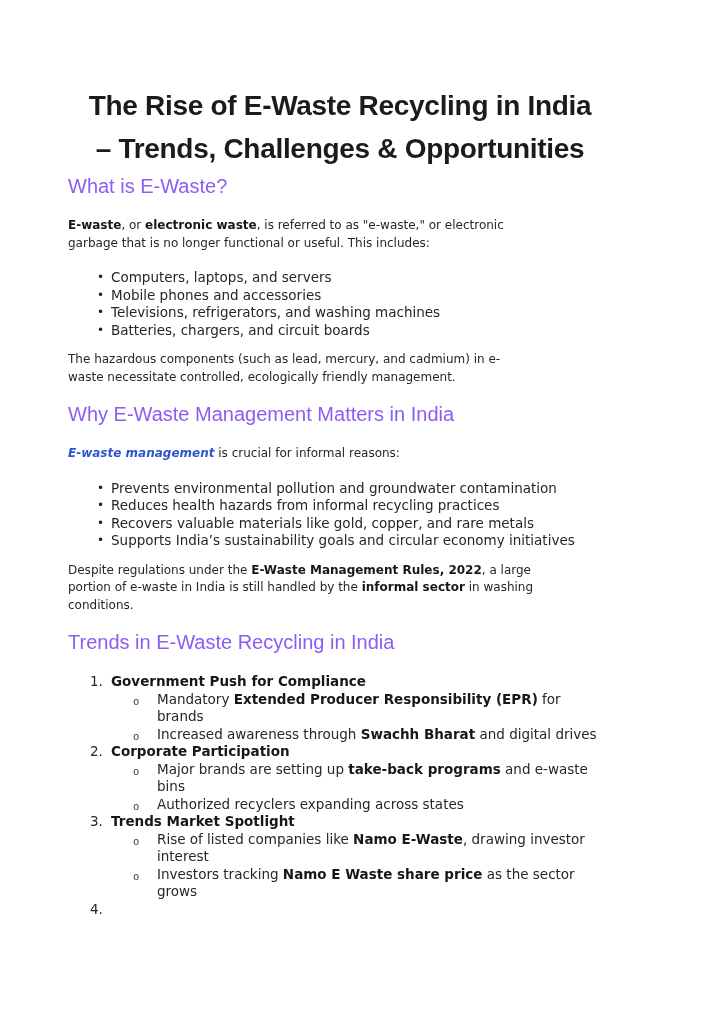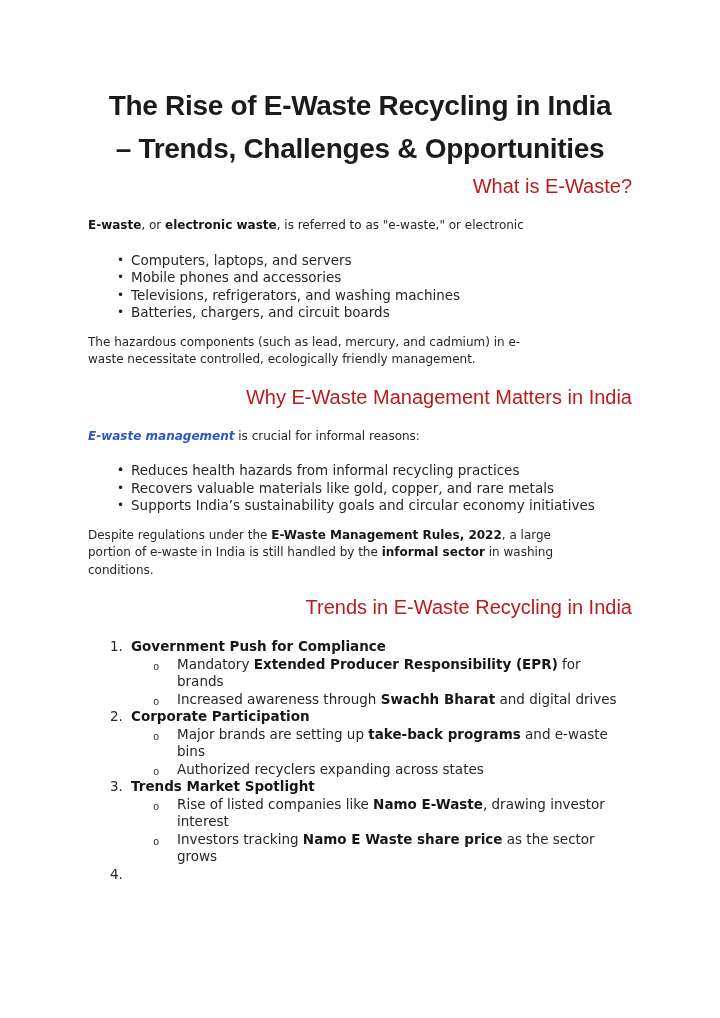--- a/index.html
+++ b/index.html
@@ -2,42 +2,41 @@
 <html><head>
 <meta charset="utf-8">
 <style>
   html, body { margin: 0; padding: 0; background: #ffffff; }
   body {
     width: 720px; height: 1018px; overflow: hidden;
     font-family: "DejaVu Sans", sans-serif;
     color: #26262a;
     -webkit-font-smoothing: antialiased;
   }
-  .page { width: 544px; padding: 84px 88px 0 88px; }
+  .page { width: 544px; padding: 84px 88px 0 68px; }
 
   .doc-title {
     font-family: "Liberation Sans", sans-serif;
     font-weight: bold;
     font-size: 28px;
     line-height: 43px;
     text-align: center;
     color: #1b1b1d;
     letter-spacing: -0.3px;
     margin: 0 0 5px 0;
   }
   .doc-title .line { display: block; }
 
   .sec-h {
     font-family: "Liberation Sans", sans-serif;
     font-weight: 400;
     font-size: 20px;
     line-height: 23px;
-    color: #b91c1c;
+    color: #8b5cf6;
     margin: 0 0 19px 0;
-    text-align: right;
   }
 
   .body-p {
     font-size: 12px;
     line-height: 17.5px;
     margin: 0 0 17px 0;
   }
 
   .b { font-weight: bold; color: #17171a; }
   .i { font-style: italic; }
@@ -75,21 +74,21 @@
 
 <div class="page">
 
   <h1 class="doc-title">
     <span class="line">The Rise of E-Waste Recycling in India</span>
     <span class="line">– Trends, Challenges &amp; Opportunities</span>
   </h1>
 
   <h2 class="sec-h">What is E-Waste?</h2>
 
-  <p class="body-p"><span class="b">E-waste</span><span>, or </span><span class="b">electronic waste</span><span>, is referred to as "e-waste," or electronic</span><br></p>
+  <p class="body-p"><span class="b">E-waste</span><span>, or </span><span class="b">electronic waste</span><span>, is referred to as "e-waste," or electronic</span><br><span>garbage that is no longer functional or useful. This includes:</span></p>
 
   <ul class="disc-list">
     <li>
       <span class="m1">•</span>
       <span>Computers, laptops, and servers</span>
     </li>
     <li>
       <span class="m1">•</span>
       <span>Mobile phones and accessories</span>
     </li>
@@ -105,20 +104,21 @@
 
   <p class="body-p"><span>The hazardous components (such as lead, mercury, and cadmium) in e-</span><br><span>waste necessitate controlled, ecologically friendly management.</span></p>
 
   <h2 class="sec-h">Why E-Waste Management Matters in India</h2>
 
   <p class="body-p"><a class="b i link">E-waste management</a><span> is crucial for informal reasons:</span></p>
 
   <ul class="disc-list">
     <li>
       <span class="m1">•</span>
+      <span>Prevents environmental pollution and groundwater contamination</span>
     </li>
     <li>
       <span class="m1">•</span>
       <span>Reduces health hazards from informal recycling practices</span>
     </li>
     <li>
       <span class="m1">•</span>
       <span>Recovers valuable materials like gold, copper, and rare metals</span>
     </li>
     <li>

